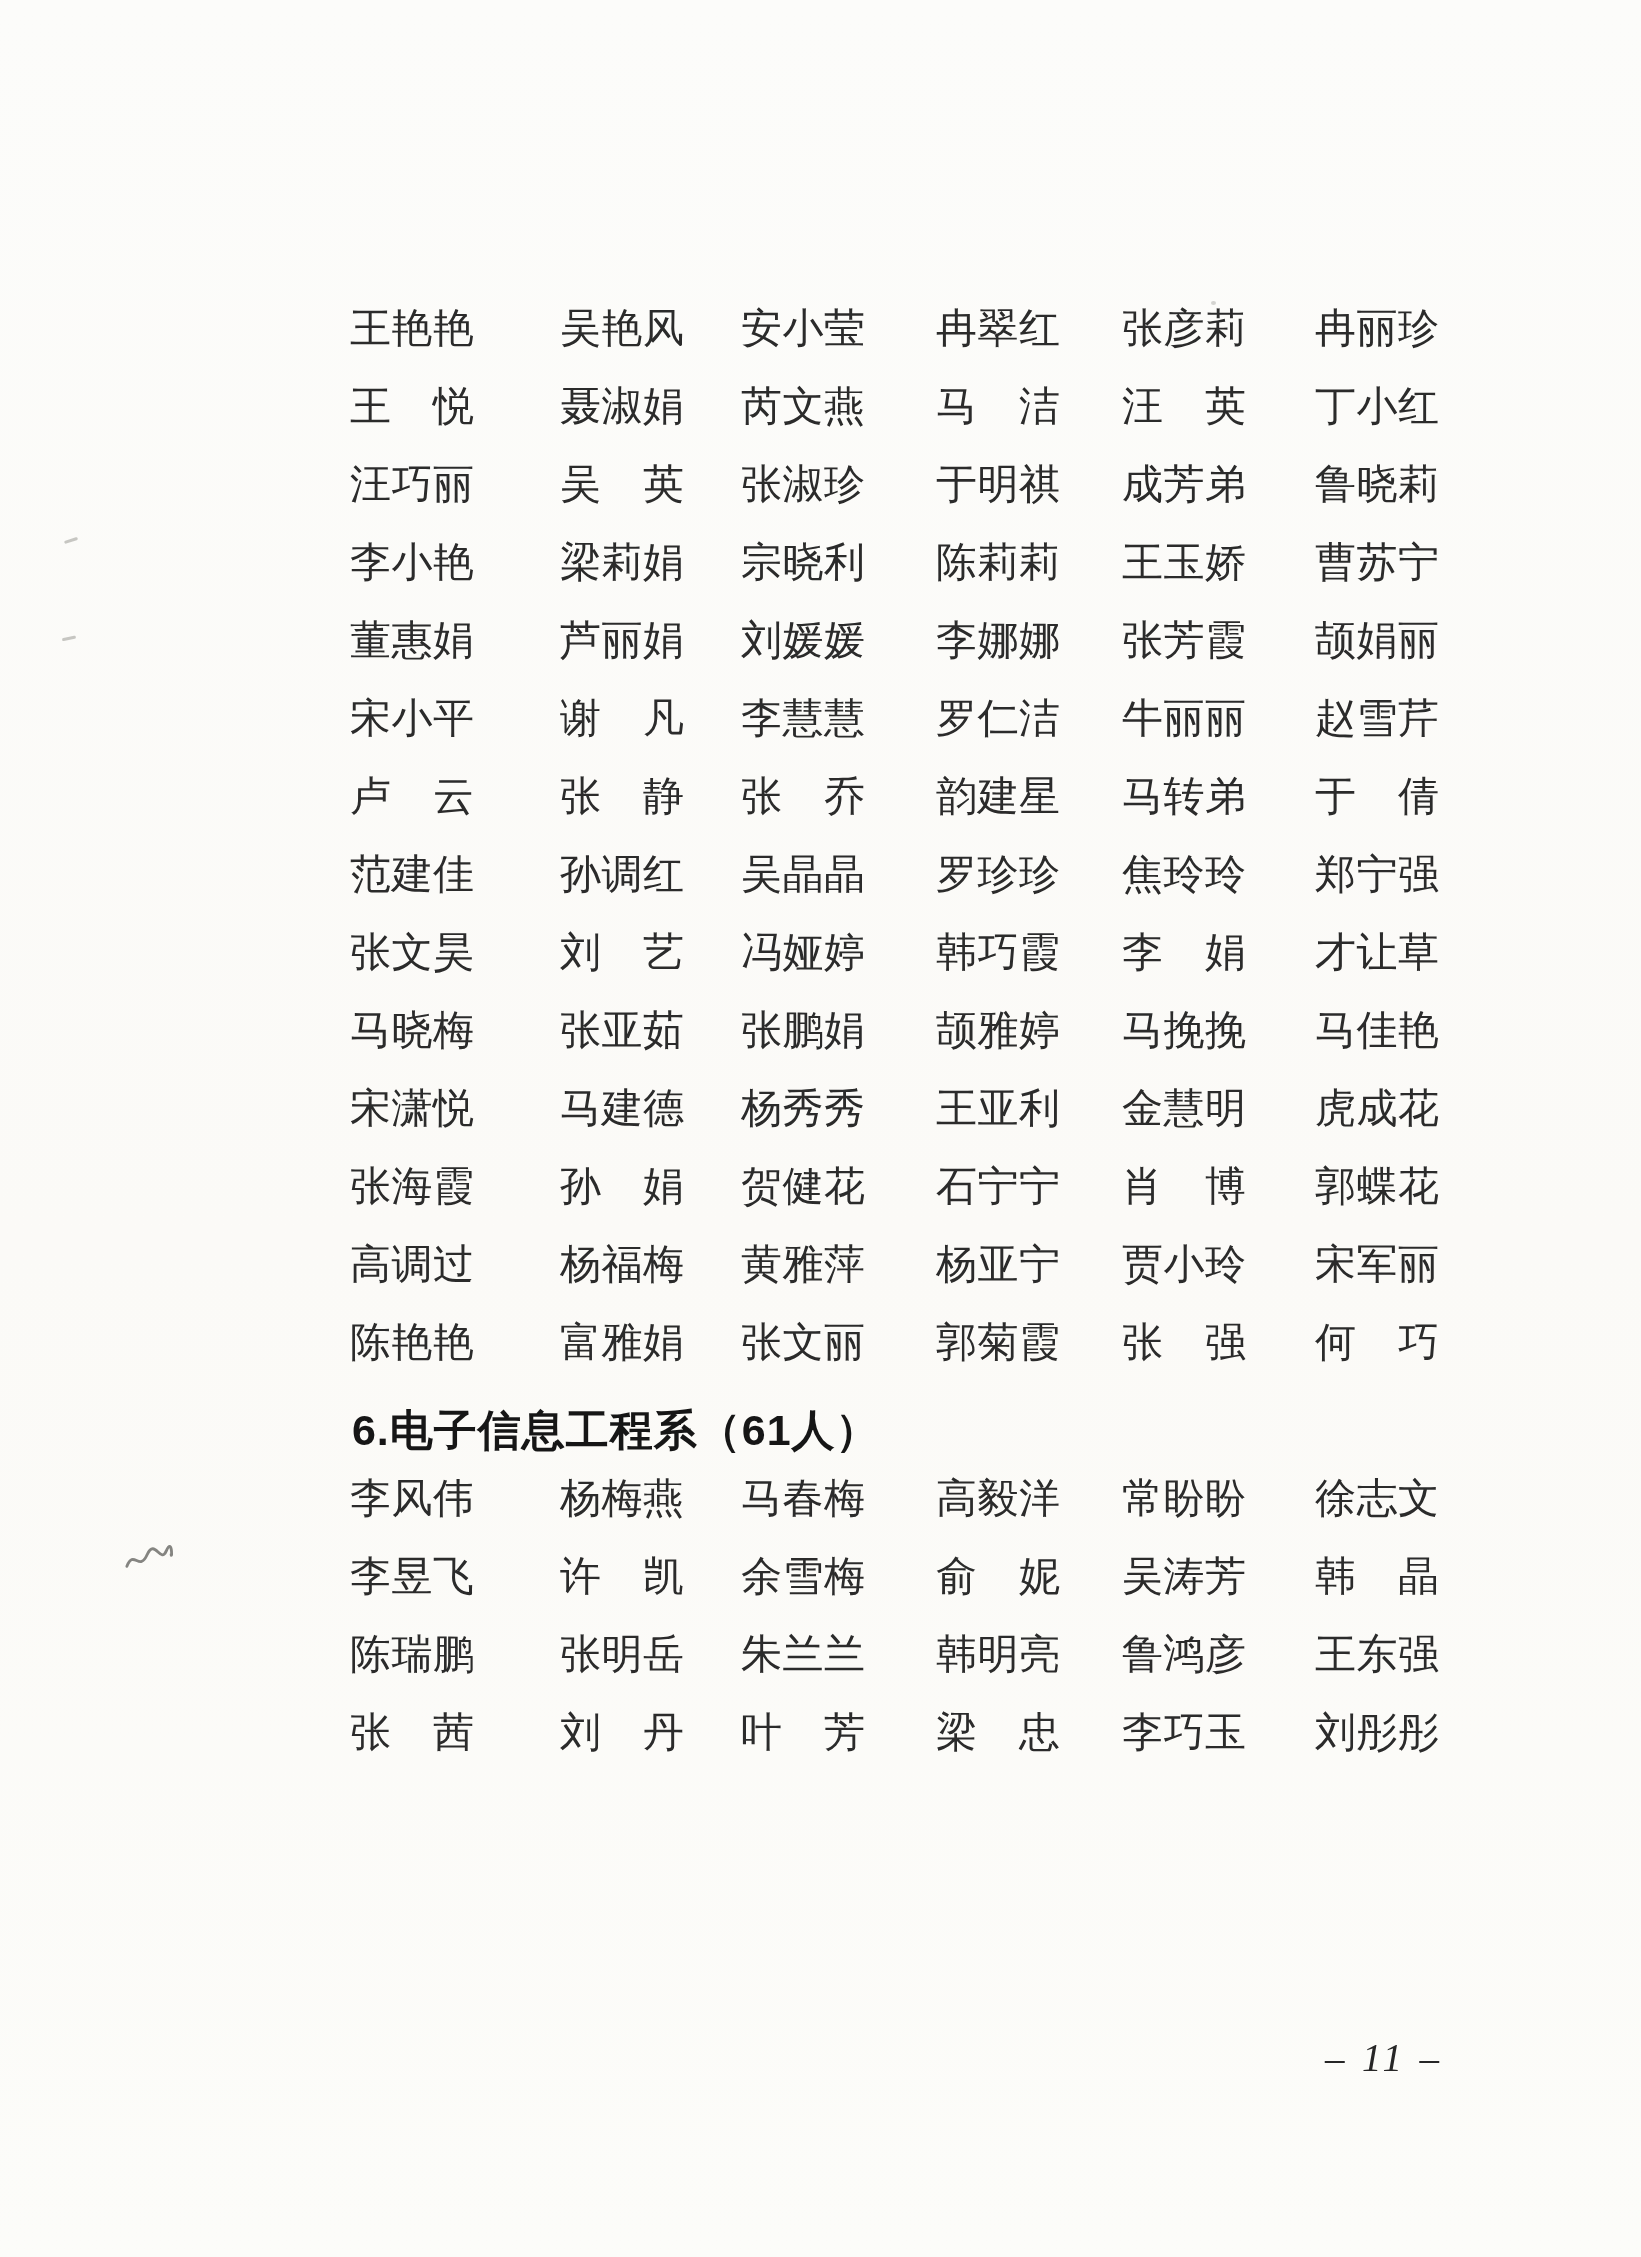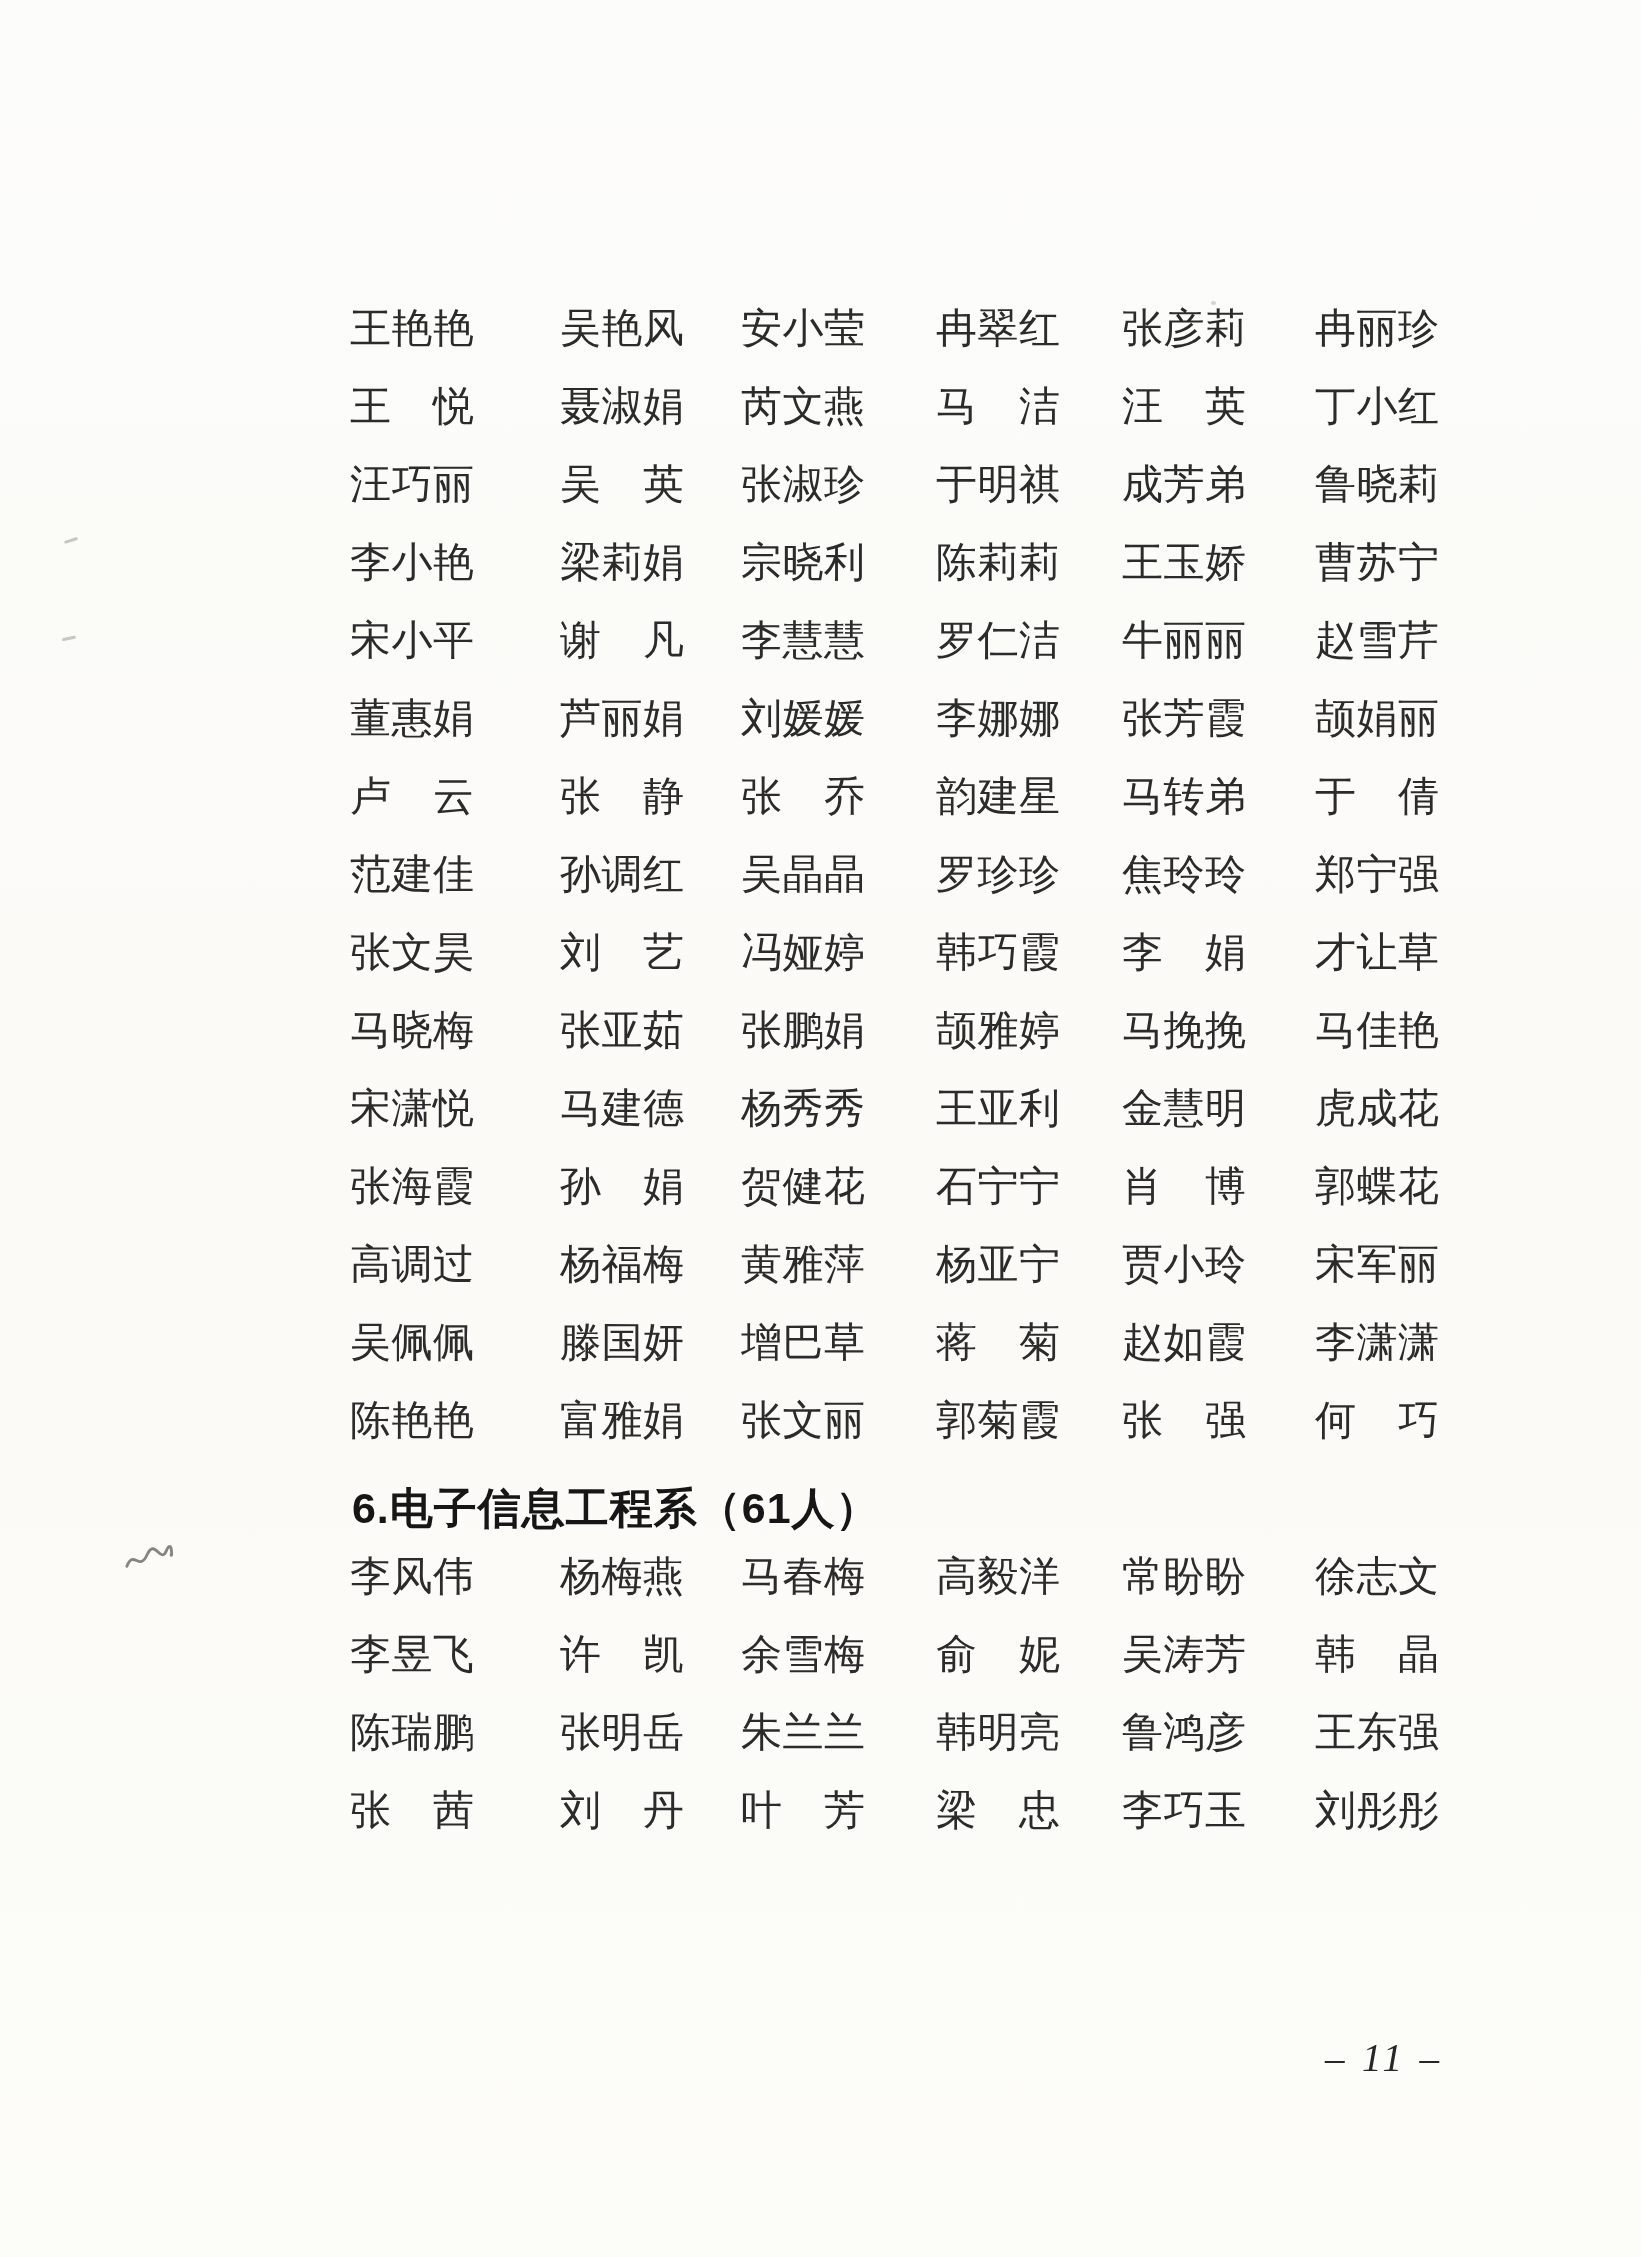--- a/index.html
+++ b/index.html
@@ -128,36 +128,36 @@
         </div>
         <div class="name-row">
           <div class="name">李小艳</div>
           <div class="name">梁莉娟</div>
           <div class="name">宗晓利</div>
           <div class="name">陈莉莉</div>
           <div class="name">王玉娇</div>
           <div class="name">曹苏宁</div>
         </div>
         <div class="name-row">
+          <div class="name">董惠娟</div>
+          <div class="name">芦丽娟</div>
+          <div class="name">刘媛媛</div>
+          <div class="name">李娜娜</div>
+          <div class="name">张芳霞</div>
+          <div class="name">颉娟丽</div>
+        </div>
+        <div class="name-row">
           <div class="name">宋小平</div>
           <div class="name">谢凡</div>
           <div class="name">李慧慧</div>
           <div class="name">罗仁洁</div>
           <div class="name">牛丽丽</div>
           <div class="name">赵雪芹</div>
         </div>
         <div class="name-row">
-          <div class="name">董惠娟</div>
-          <div class="name">芦丽娟</div>
-          <div class="name">刘媛媛</div>
-          <div class="name">李娜娜</div>
-          <div class="name">张芳霞</div>
-          <div class="name">颉娟丽</div>
-        </div>
-        <div class="name-row">
           <div class="name">卢云</div>
           <div class="name">张静</div>
           <div class="name">张乔</div>
           <div class="name">韵建星</div>
           <div class="name">马转弟</div>
           <div class="name">于倩</div>
         </div>
         <div class="name-row">
           <div class="name">范建佳</div>
           <div class="name">孙调红</div>
@@ -200,28 +200,20 @@
         </div>
         <div class="name-row">
           <div class="name">高调过</div>
           <div class="name">杨福梅</div>
           <div class="name">黄雅萍</div>
           <div class="name">杨亚宁</div>
           <div class="name">贾小玲</div>
           <div class="name">宋军丽</div>
         </div>
         <div class="name-row">
-          <div class="name">吴佩佩</div>
-          <div class="name">滕国妍</div>
-          <div class="name">增巴草</div>
-          <div class="name">蒋菊</div>
-          <div class="name">赵如霞</div>
-          <div class="name">李潇潇</div>
-        </div>
-        <div class="name-row">
           <div class="name">陈艳艳</div>
           <div class="name">富雅娟</div>
           <div class="name">张文丽</div>
           <div class="name">郭菊霞</div>
           <div class="name">张强</div>
           <div class="name">何巧</div>
         </div>
       </div>
 
     <div class="section-header-row">

